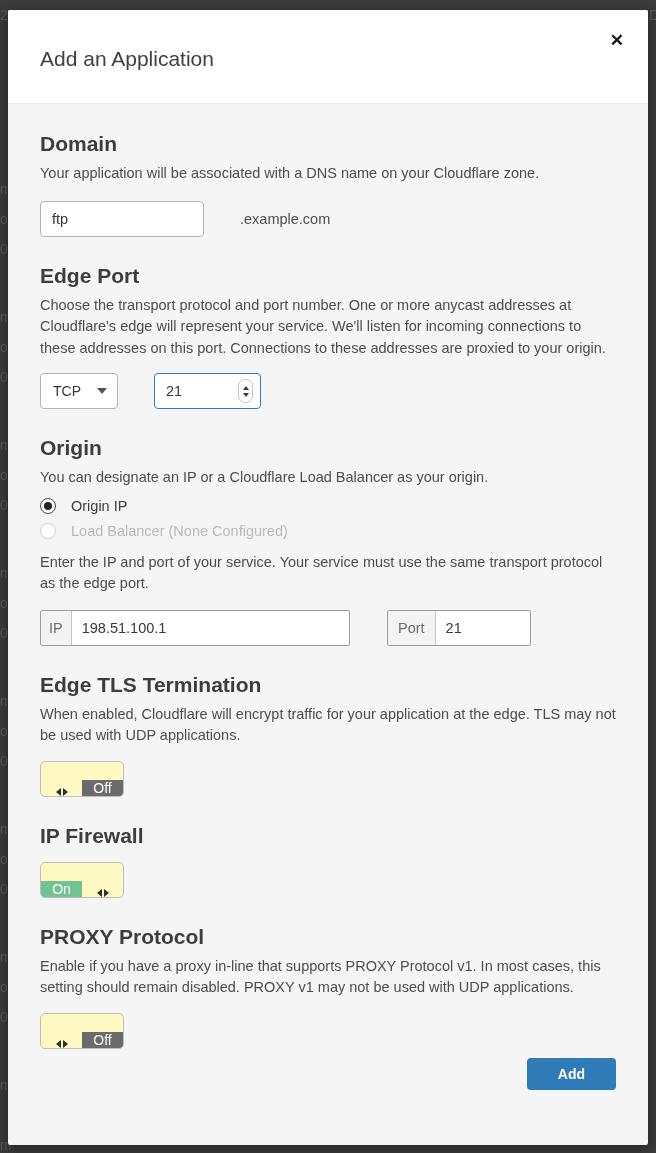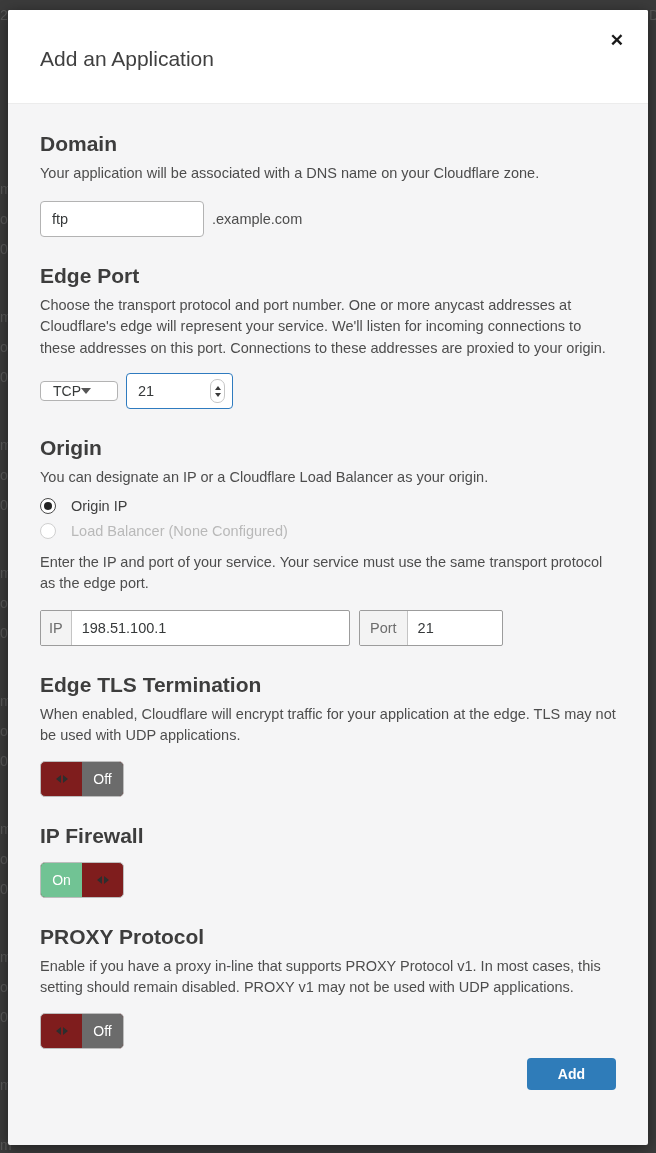--- a/index.html
+++ b/index.html
@@ -23,33 +23,33 @@
     position:absolute;top:20px;right:20px;background:none;border:none;padding:2px 4px;
     font-size:17px;font-weight:700;color:#191919;cursor:pointer;line-height:1;
     font-family:"Liberation Sans",sans-serif;
   }
   .modal-body{padding:28px 32px 0;}
 
   .section h2{font-size:21px;font-weight:700;color:#3d3d3d;margin:0 0 7px;}
   .section p{font-size:14.5px;color:#4d4d4d;margin:0;line-height:21.5px;}
   .mt-section{margin-top:27px;}
 
-  .field-row{display:flex;align-items:center;margin-top:16px;}
+  .field-row{display:flex;align-items:center;margin-top:16px;gap:28px;}
 
   .text-input{
     height:36px;box-sizing:border-box;border:1px solid #b3b3b3;border-radius:4px;
     background:#fff;font-family:"Liberation Sans",sans-serif;font-size:14.5px;
     color:#36393a;padding:0 11px;outline:none;
   }
   #subdomain-input{width:164px;}
   .suffix{font-size:14.5px;color:#4d4d4d;margin-left:8px;}
 
   .select-box{
-    width:78px;height:20px;box-sizing:border-box;border:1px solid #b3b3b3;border-radius:4px;
-    background:#fff;display:flex;align-items:center;
+    width:78px;height:36px;box-sizing:border-box;border:1px solid #b3b3b3;border-radius:4px;
+    background:#fff;display:flex;align-items:center;justify-content:space-between;
     padding:0 10px 0 12px;font-size:14px;color:#36393a;cursor:pointer;
   }
   .caret-down{width:0;height:0;border-left:5px solid transparent;border-right:5px solid transparent;border-top:6px solid #555;}
 
   .number-input{
     width:107px;height:36px;margin-left:8px;box-sizing:border-box;
     border:1.5px solid #2f7bbf;border-radius:4px;background:#fff;
     display:flex;align-items:center;justify-content:space-between;
     padding:0 7px 0 11px;font-size:14.5px;color:#36393a;cursor:text;
   }
@@ -83,21 +83,21 @@
   .input-group input{
     border:none;background:transparent;font-family:"Liberation Sans",sans-serif;
     font-size:14.5px;color:#36393a;padding:0 10px;outline:none;min-width:0;flex:1;
   }
   #ip-group{width:310px;}
   #port-group{width:144px;margin-left:9px;}
   #port-group .prefix{padding:0 10px;}
 
   .toggle{
     display:flex;width:84px;height:36px;margin-top:14px;border-radius:5px;overflow:hidden;
-    border:1px solid #bdbdbd;box-sizing:border-box;background:#7f1d1d;cursor:pointer;padding:0;
+    border:1px solid #bdbdbd;box-sizing:border-box;background:#fef9c3;cursor:pointer;padding:0;align-items:flex-end;
   }
   .toggle .seg{flex:1;display:flex;align-items:center;justify-content:center;font-size:14px;
     font-family:"Liberation Sans",sans-serif;}
   .seg-off{background:#6b6b6b;color:#fff;}
   .seg-on{background:#71c394;color:#fff;}
   .arrows{display:flex;align-items:center;gap:2px;}
   .arr-left{width:0;height:0;border-top:4px solid transparent;border-bottom:4px solid transparent;border-right:5px solid #2e2e2e;}
   .arr-right{width:0;height:0;border-top:4px solid transparent;border-bottom:4px solid transparent;border-left:5px solid #2e2e2e;}
 
   .footer{display:flex;justify-content:flex-end;margin-top:9px;}

